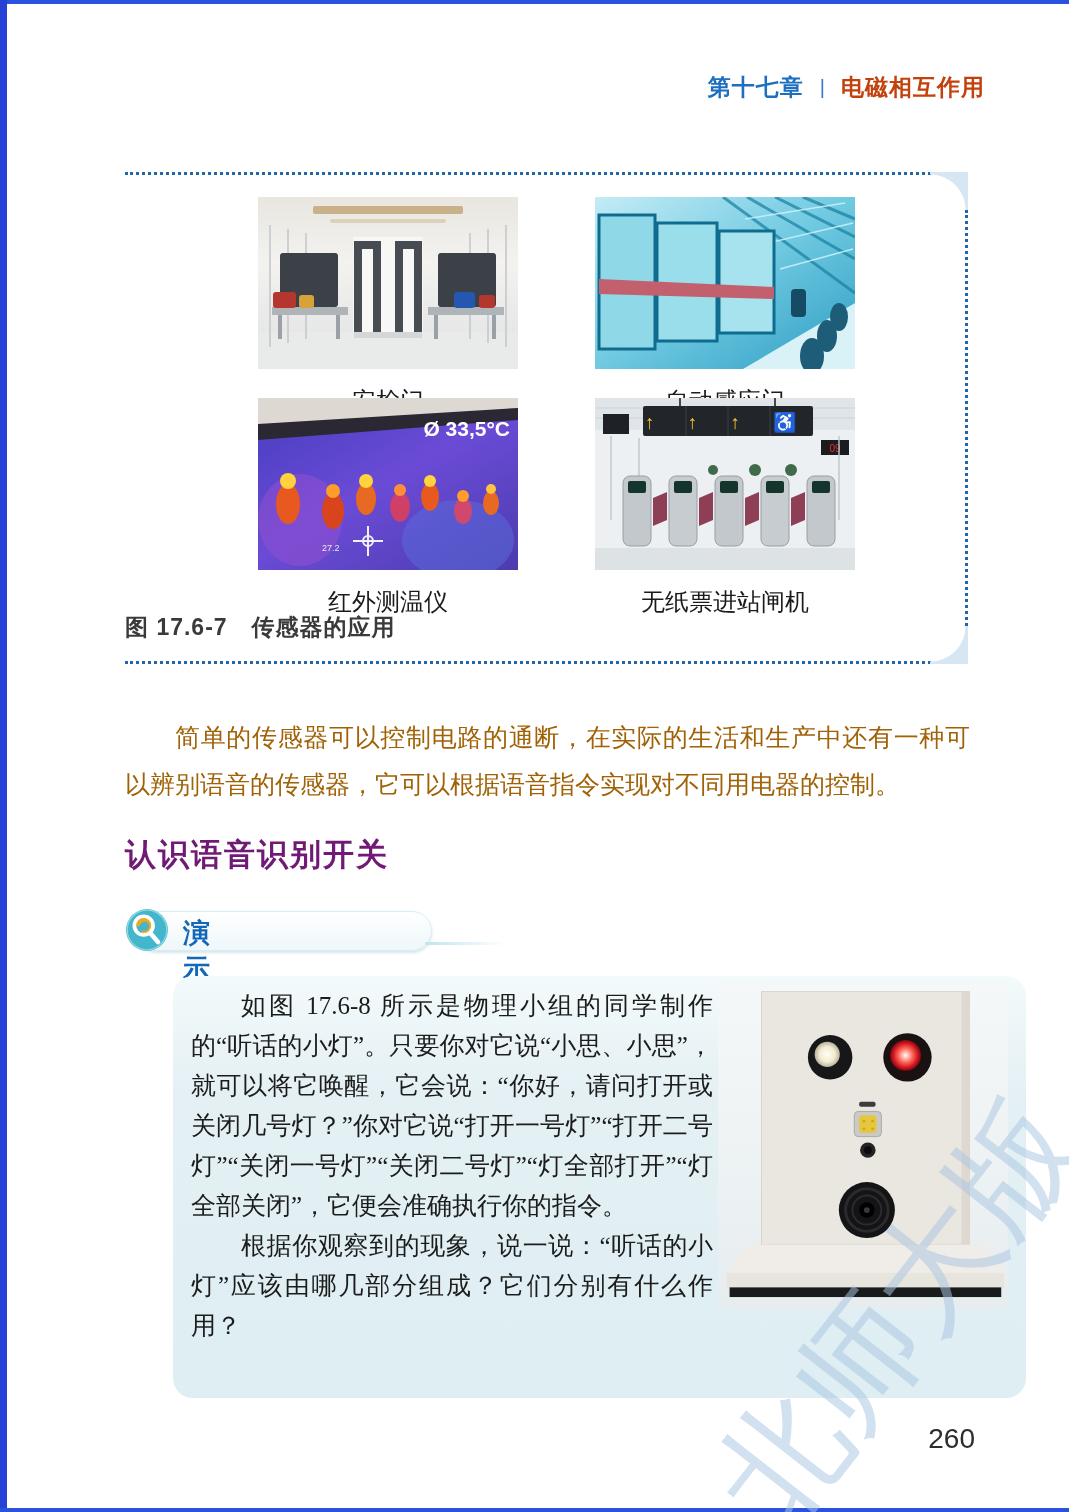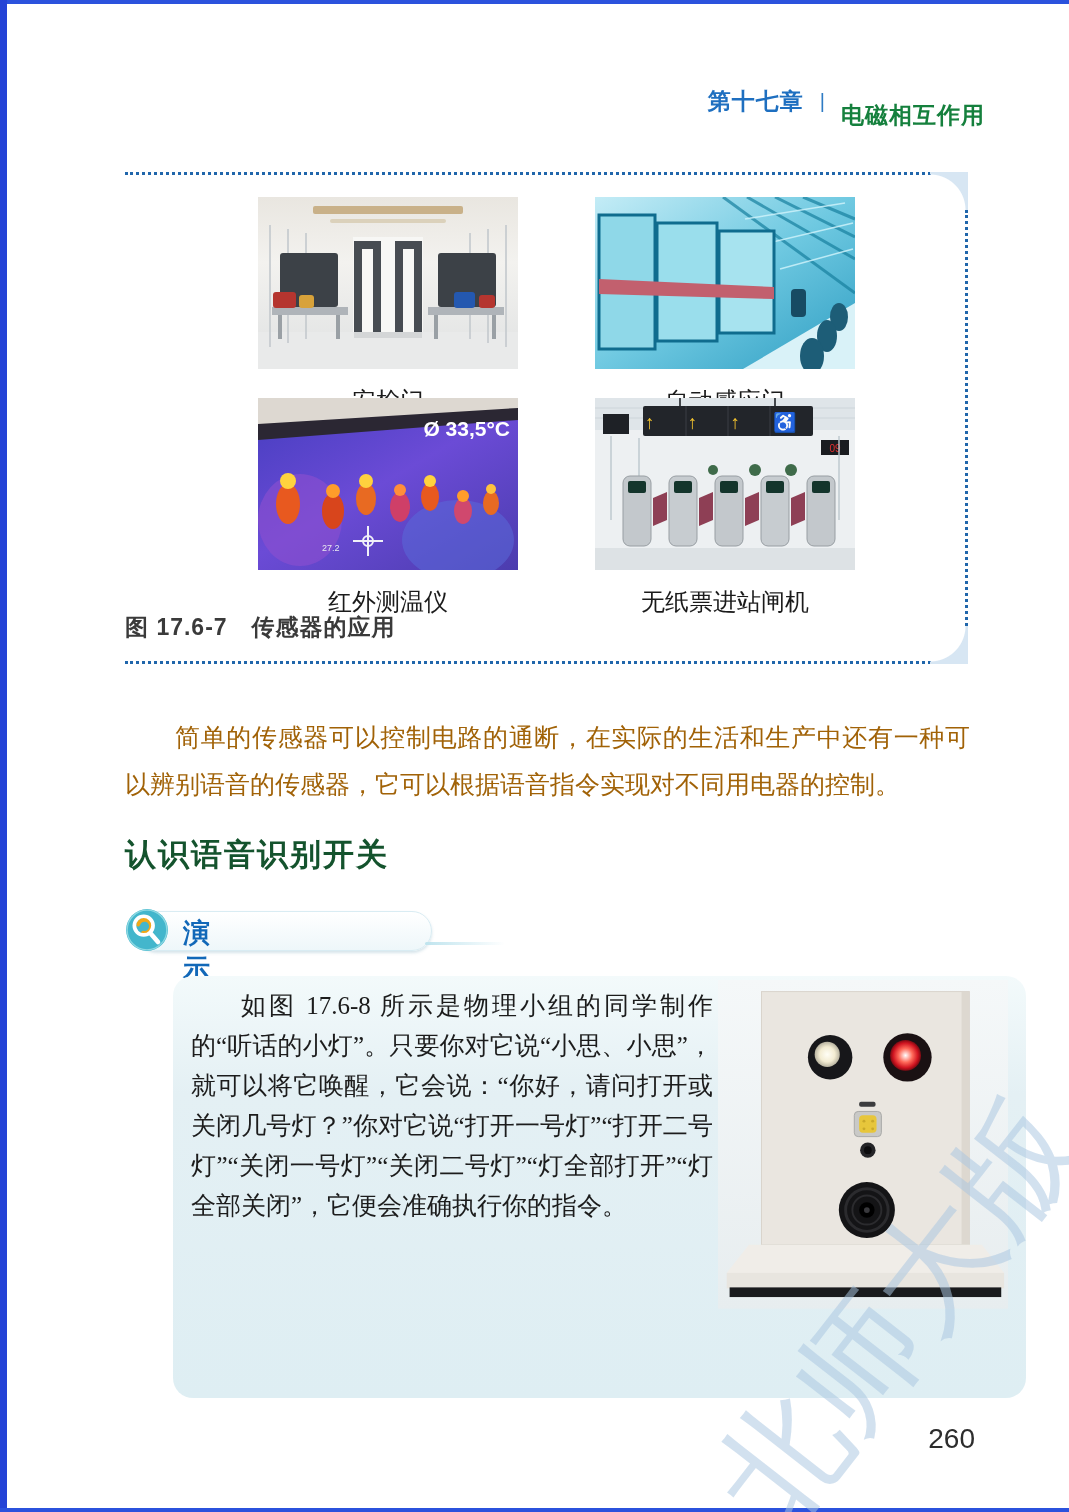--- a/index.html
+++ b/index.html
@@ -10,21 +10,21 @@
   }
   
   .edge-top    { position:absolute; left:0; top:0; width:1069px; height:4px; background:#2b52dd; }
   .edge-left   { position:absolute; left:0; top:0; width:7px; height:1512px; background:#2443d6; }
   .edge-bottom { position:absolute; left:0; bottom:0; width:1069px; height:4px; background:#2b52dd; }
 
   
   .header { position:absolute; top:72px; right:84px; display:flex; align-items:center; font-size:23px; font-weight:bold; }
   .header .chapter { color:#1e6fc0; letter-spacing:1px; }
   .header .sep { color:#2f7bc4; font-weight:normal; margin:0 16px; font-size:20px; }
-  .header .title { color:#15803d; letter-spacing:1px;margin-top:28px; }
+  .header .title { color:#c2410c; letter-spacing:1px; }
 
   
   .figure-box { position:absolute; left:125px; top:172px; width:843px; height:492px; }
   .dash-top    { position:absolute; left:0; top:0; width:806px; border-top:3px dotted #2066ab; }
   .dash-bottom { position:absolute; left:0; bottom:0; width:806px; border-bottom:3px dotted #2066ab; }
   .dash-right  { position:absolute; right:0; top:38px; height:416px; border-right:3px dotted #2066ab; }
   .corner-tr { position:absolute; top:0; right:0; width:38px; height:38px;
                background:radial-gradient(circle 38px at 0% 100%, rgba(255,255,255,0) 0 35px, #d7e6f3 36px); }
   .corner-br { position:absolute; bottom:0; right:0; width:38px; height:38px;
                background:radial-gradient(circle 38px at 0% 0%, rgba(255,255,255,0) 0 35px, #d7e6f3 36px); }
@@ -44,21 +44,21 @@
   
   .body-paragraph {
     position:absolute; left:125px; top:714px; width:845px;
     font-family:"Liberation Serif", serif; font-size:25px; line-height:47px;
     color:#a16207; text-align:justify; text-indent:2em;
   }
 
   
   .section-heading {
     position:absolute; left:125px; top:834px; font-size:31px; font-weight:bold;
-    color:#14532d; letter-spacing:2px;text-align:center;
+    color:#701a75; letter-spacing:2px;text-align:center;
   }
 
   
   .activity-badge { position:absolute; left:125px; top:908px; height:48px; }
   .badge-pill {
     position:absolute; left:12px; top:3px; width:295px; height:40px; border-radius:21px;
     background:linear-gradient(180deg,#ffffff 0%,#eef7fa 100%);
     border:1px solid #d9ecf3; box-shadow:0 2px 3px rgba(120,165,185,.3);
   }
   .badge-streak { position:absolute; left:300px; top:34px; width:80px; height:3px; border-radius:2px;
@@ -325,20 +325,21 @@
         <circle cx="17" cy="16" r="8.5" fill="none" stroke="#ffffff" stroke-width="3.4"></circle>
         <line x1="23.5" y1="23.5" x2="30" y2="31" stroke="#ffffff" stroke-width="4.2" stroke-linecap="round"></line>
       </svg>
     </div>
     <div class="badge-label">演示与观察</div>
   </div>
 
   <div class="activity-box">
     <div class="activity-text">
       <p>如图 17.6-8 所示是物理小组的同学制作的“听话的小灯”。只要你对它说“小思、小思”，就可以将它唤醒，它会说：“你好，请问打开或关闭几号灯？”你对它说“打开一号灯”“打开二号灯”“关闭一号灯”“关闭二号灯”“灯全部打开”“灯全部关闭”，它便会准确执行你的指令。</p>
+      <p>根据你观察到的现象，说一说：“听话的小灯”应该由哪几部分组成？它们分别有什么作用？</p>
     </div>
     <figure class="activity-figure">
       <div>
         <svg viewBox="0 0 300 340" width="290">
           <defs>
             <linearGradient id="ph-bg" x1="0" y1="0" x2="0" y2="1">
               <stop offset="0" stop-color="#f5f8f9"></stop>
                 <stop offset="1" stop-color="#e7edef"></stop>
             </linearGradient>
             <radialGradient id="lamp-red">

